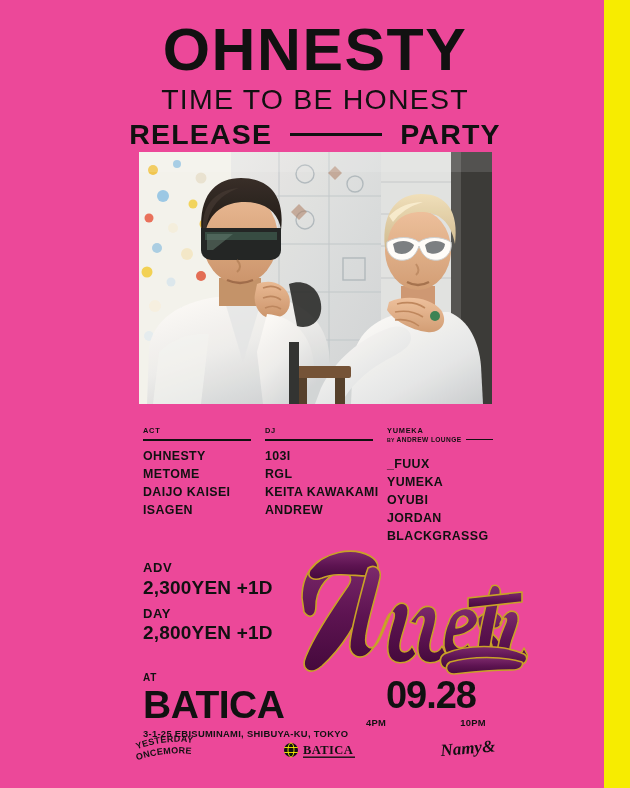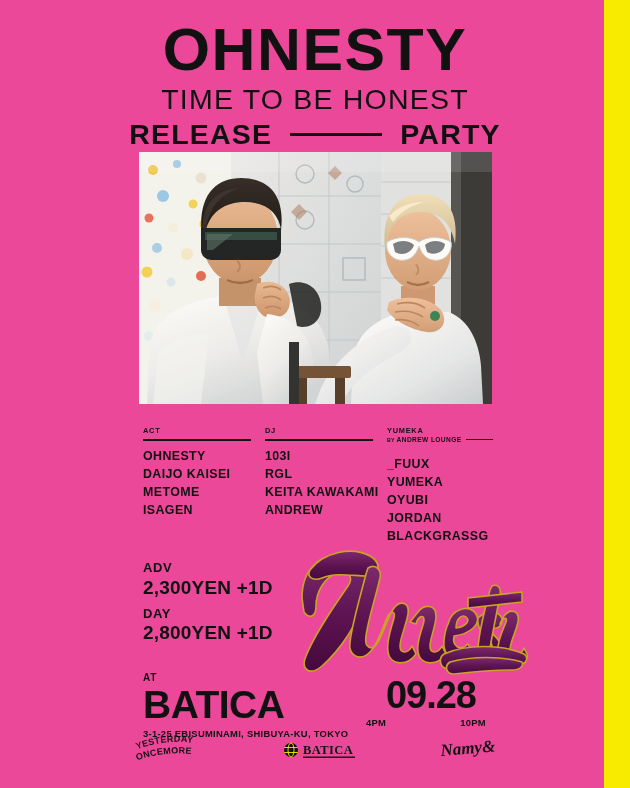--- a/index.html
+++ b/index.html
@@ -447,22 +447,22 @@
       </g>
     </svg>
   </div>
 
   <div class="lineup">
 
     <div class="col-act">
       <div class="col-head">ACT</div>
       <div class="col-rule"></div>
       <div class="col-item">OHNESTY</div>
+      <div class="col-item">METOME</div>
       <div class="col-item">DAIJO KAISEI</div>
-      <div class="col-item">METOME</div>
       <div class="col-item">ISAGEN</div>
     </div>
 
     <div class="col-dj">
       <div class="col-head">DJ</div>
       <div class="col-rule"></div>
       <div class="col-item">103I</div>
       <div class="col-item">RGL</div>
       <div class="col-item">KEITA KAWAKAMI</div>
       <div class="col-item">ANDREW</div>

